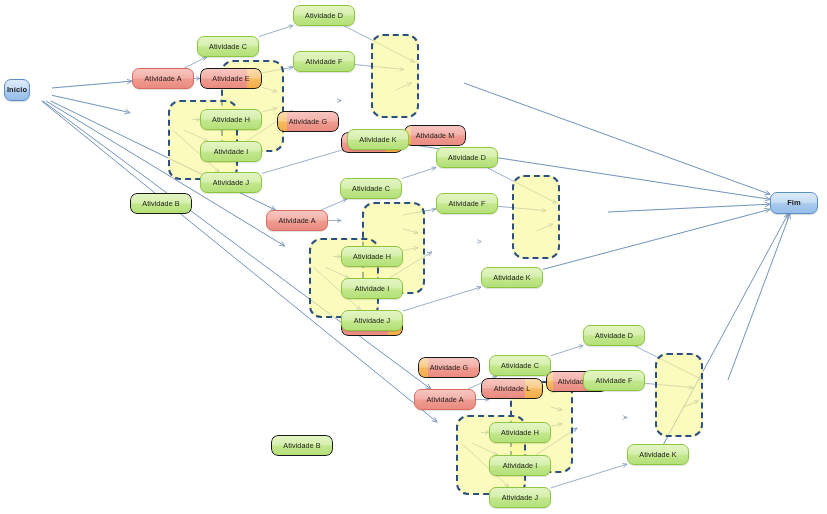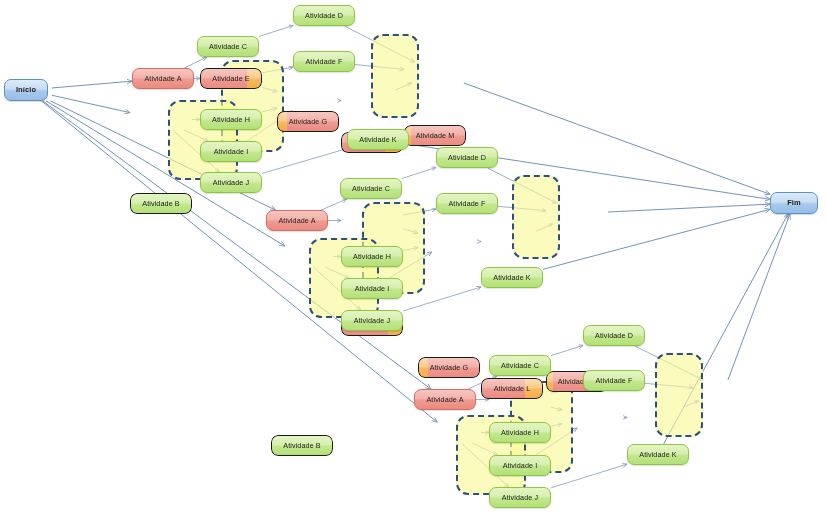--- a/index.html
+++ b/index.html
@@ -110,21 +110,21 @@
       <div class="group" style="left: 168px; top: 100px; width: 70px; height: 80px;"></div>
       <div class="group" style="left: 371px; top: 34px; width: 48px; height: 84px;"></div>
       <div class="group" style="left: 362px; top: 202px; width: 63px; height: 92px;"></div>
       <div class="group" style="left: 309px; top: 238px; width: 70px; height: 80px;"></div>
       <div class="group" style="left: 512px; top: 175px; width: 48px; height: 84px;"></div>
       <div class="group" style="left: 510px; top: 381px; width: 63px; height: 92px;"></div>
       <div class="group" style="left: 456px; top: 415px; width: 70px; height: 80px;"></div>
       <div class="group" style="left: 655px; top: 353px; width: 48px; height: 84px;"></div>
     </div>
   <div id="nodes-layer">
-      <div class="node blue" style="left: 4px; top: 79px; width: 44px; height: 22px;">
+      <div class="node blue" style="left: 4px; top: 79px; width: 26px; height: 22px;">
         <span>Início</span>
       </div>
       <div class="node blue" style="left: 770px; top: 192px; width: 48px; height: 22px;">
         <span>Fim</span>
       </div>
       <div class="node green" style="left: 197px; top: 36px; width: 62px; height: 21px;">
         <span>Atividade C</span>
       </div>
       <div class="node green" style="left: 293px; top: 5px; width: 62px; height: 21px;">
         <span>Atividade D</span>

